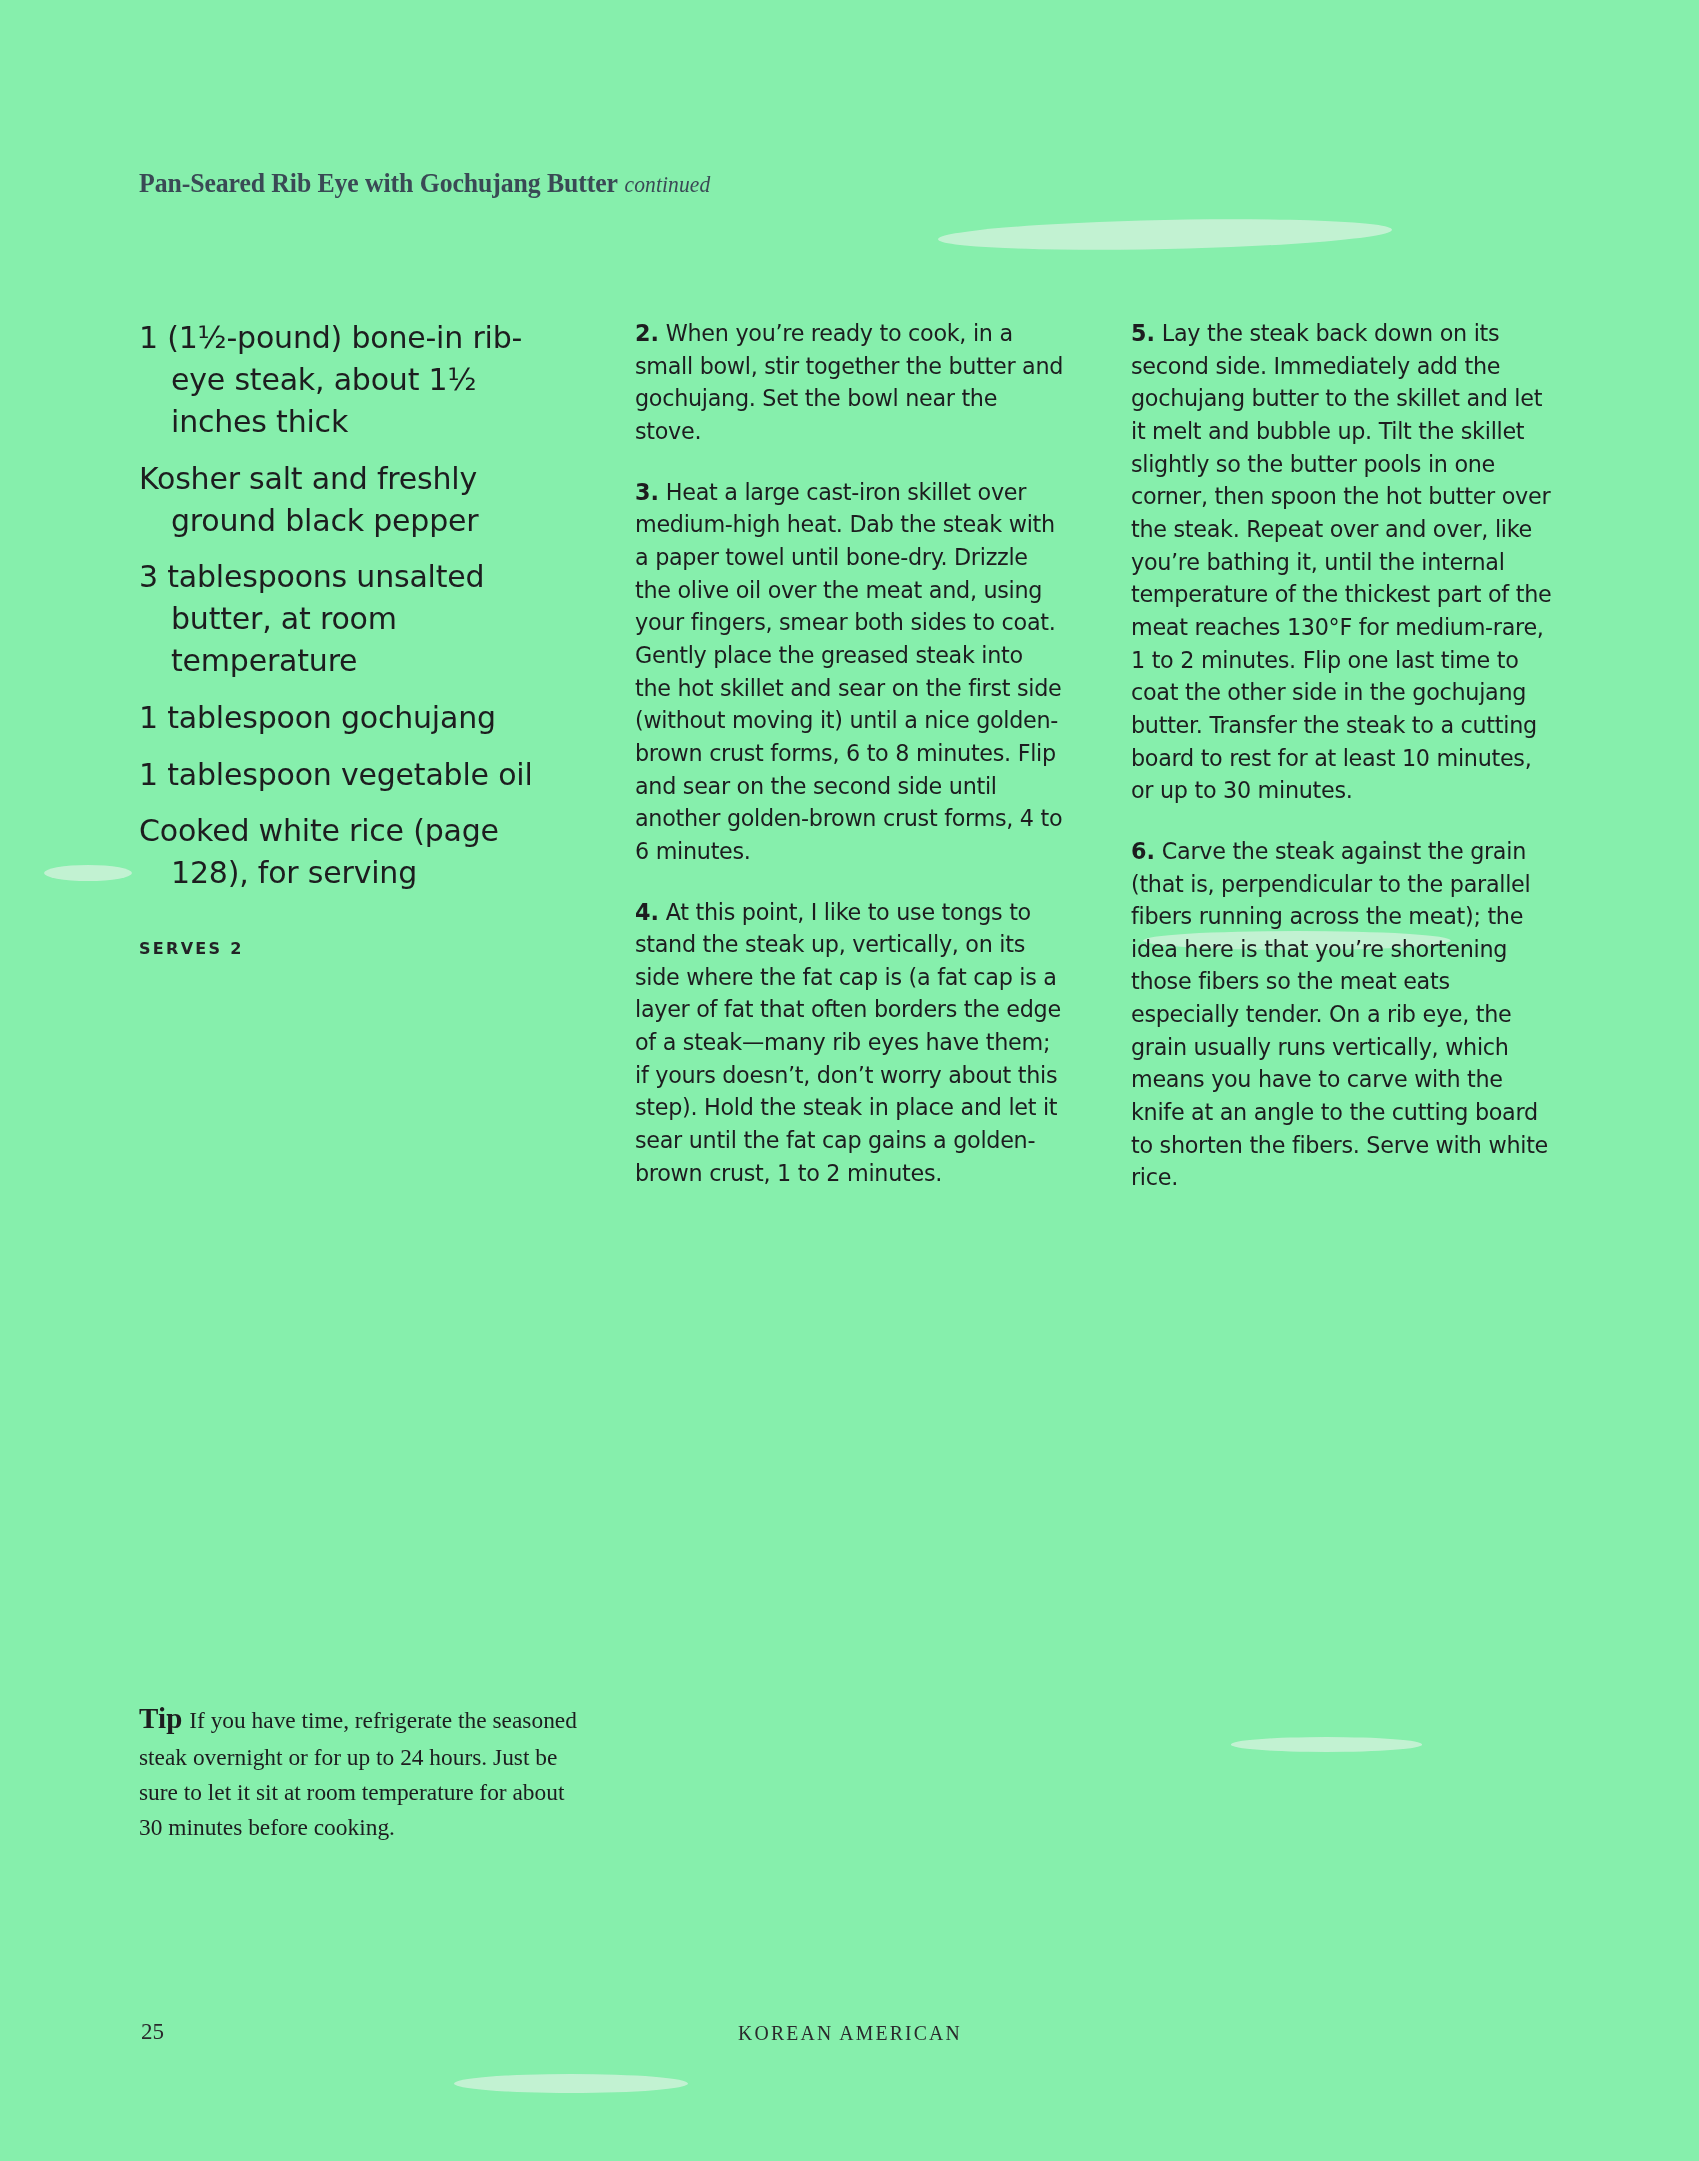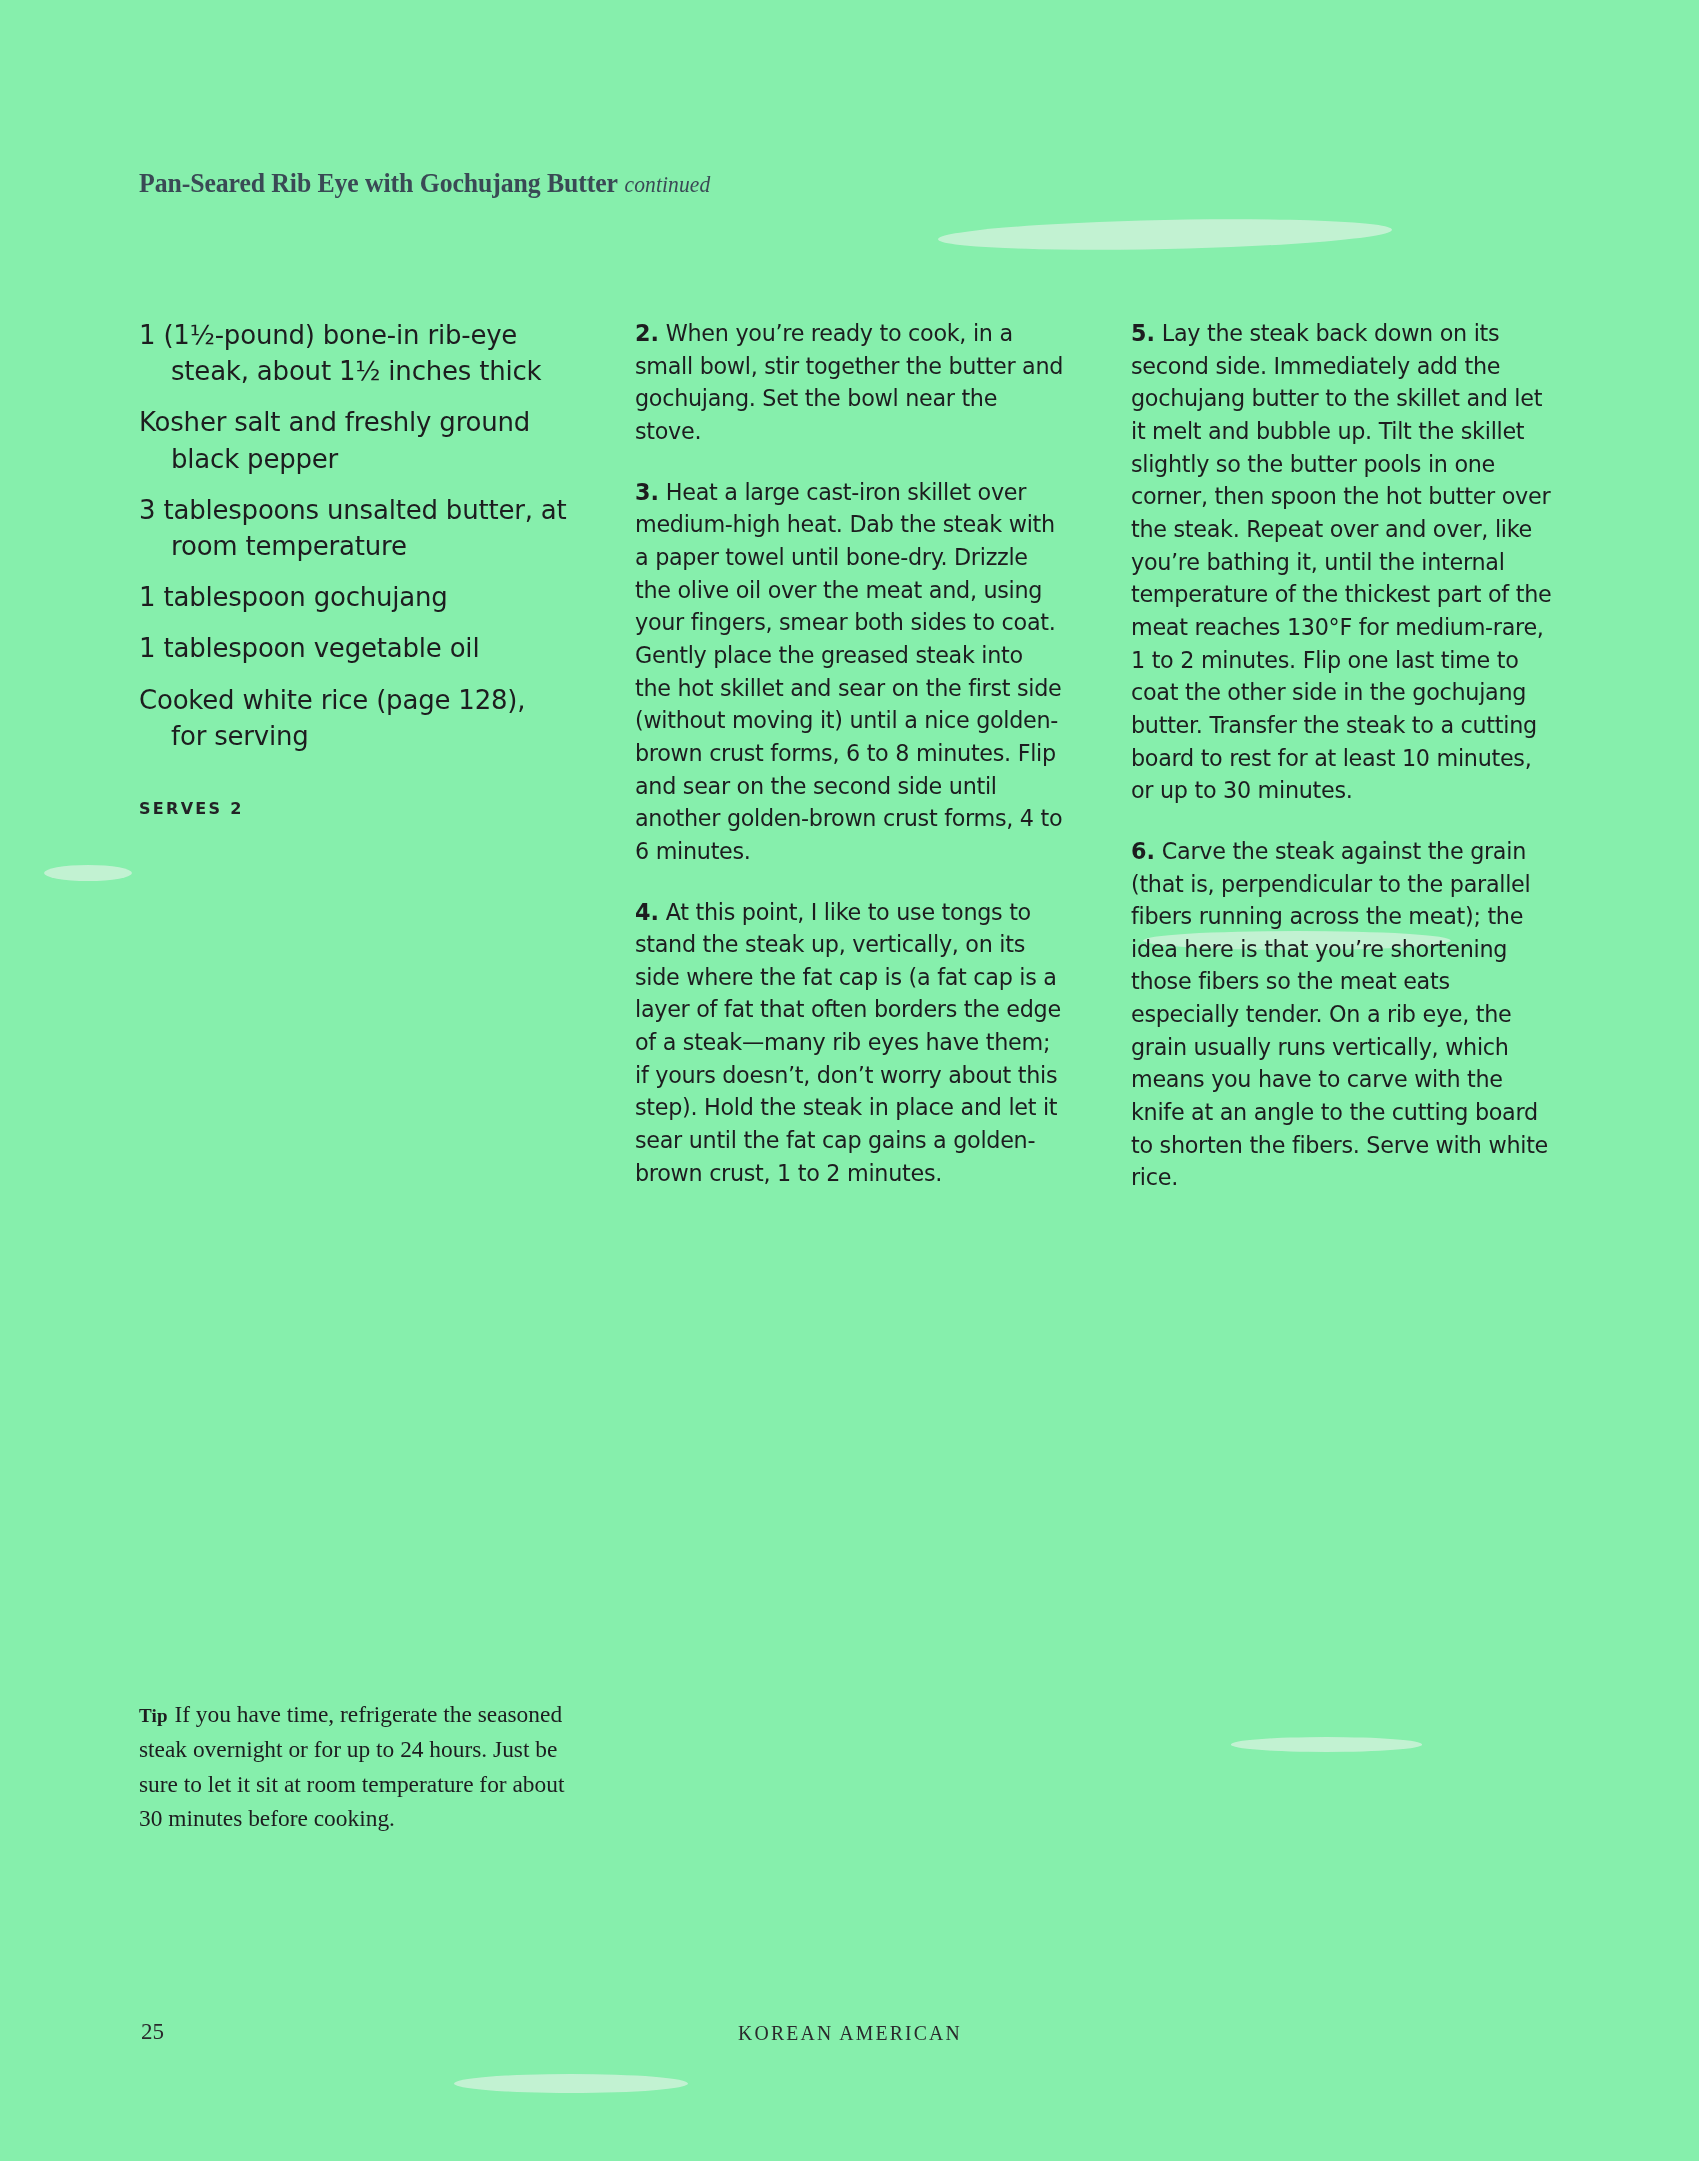--- a/index.html
+++ b/index.html
@@ -69,21 +69,21 @@
     display: flex;
     gap: 67px;
     align-items: flex-start;
   }
   .col { width: 429px; position: relative; }
 
   
   .ingredients { list-style: none; margin: 0; padding: 0; }
   .ingredient {
     font-family: "DejaVu Sans", "Liberation Sans", sans-serif;
-    font-size: 26px;
+    font-size: 30px;
     line-height: 1.40;
     color: #1d1d1f;
     margin-bottom: 14.7px;
     padding-left: 32px;
     text-indent: -32px;
     letter-spacing: -0.2px;
     font-weight: 400;
   }
 
   .serves {
@@ -119,21 +119,21 @@
     left: 139px;
     top: 1697px;
     width: 440px;
     font-family: "Liberation Serif", "DejaVu Serif", serif;
     font-size: 23.4px;
     line-height: 1.485;
     color: #1d1d1f;
   }
   .tip .tip-label {
     font-weight: bold;
-    font-size: 19px;
+    font-size: 29px;
     letter-spacing: 0.2px;
     margin-right: 6.6px;
   }
 
   
   .folio {
     position: absolute;
     left: 141px;
     top: 2019px;
     font-family: "Liberation Serif", "DejaVu Serif", serif;

